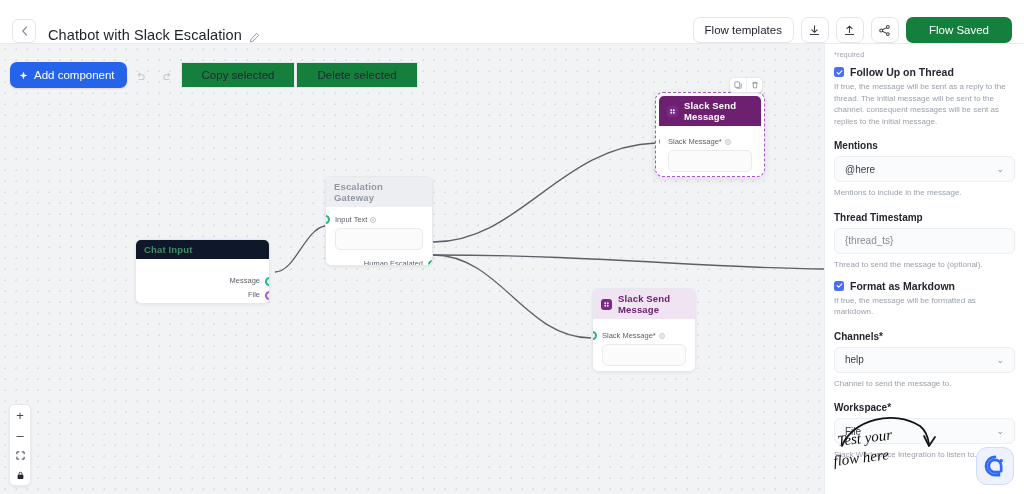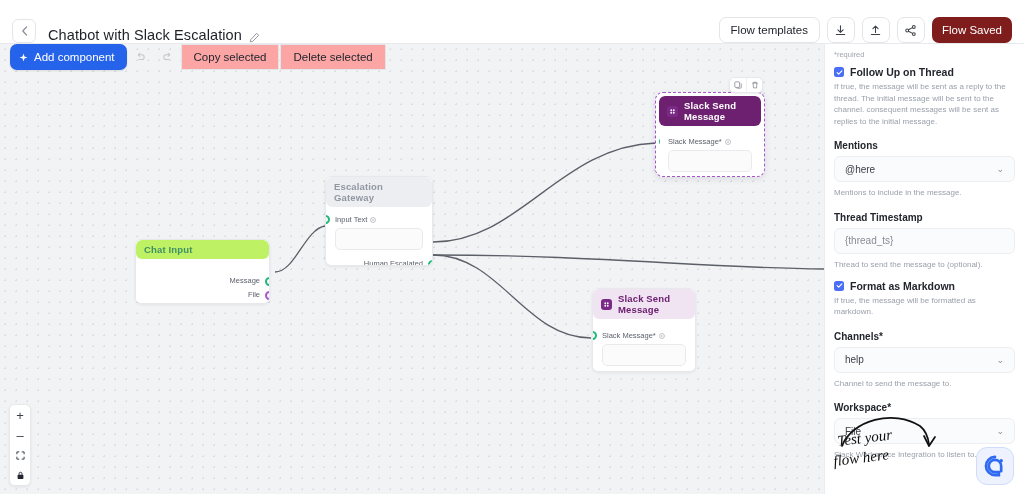--- a/index.html
+++ b/index.html
@@ -33,44 +33,44 @@
     height: 26px; padding: 0 11px; border: 1px solid #e4e5e9; border-radius: 7px;
     background: #fff; font-size: 11.5px; color: #23262e; cursor: pointer;
     display: flex; align-items: center; font-family: inherit;
   }
   .icon-btn {
     width: 28px; height: 26px; border: 1px solid #e4e5e9; border-radius: 7px;
     background: #fff; display: flex; align-items: center; justify-content: center;
     color: #3c4049; cursor: pointer;
   }
   .saved-btn {
-    height: 26px; padding: 0 10px; border: none; border-radius: 7px;
-    background: #7f1d1d; color: #fff; font-size: 11.5px; cursor: pointer;
+    height: 26px; padding: 0 23px; border: none; border-radius: 7px;
+    background: #15803d; color: #fff; font-size: 11.5px; cursor: pointer;
     display: flex; align-items: center; font-family: inherit;
   }
 
   
   .actionbar {
     position: absolute; top: 44px; left: 0; width: 824px; height: 44px;
-    display: flex; align-items: flex-start; padding: 0 10px; gap: 1px; z-index: 5;
+    display: flex; align-items: flex-end; padding: 0 10px; gap: 1px; z-index: 5;
   }
   .primary-btn {
     height: 26px; padding: 0 12px 0 9px; border: none; border-radius: 7px;
     background: #2563eb; color: #fff; font-size: 11.5px; cursor: pointer;
     display: flex; align-items: center; gap: 6px; font-family: inherit;
     box-shadow: 0 1px 2px rgba(16,24,40,.12);
   }
   .undo-group { display: flex; gap: 2px; }
   .undo-btn {
     width: 25px; height: 24px; border: none; border-radius: 6px; background: transparent;
     color: #c3c6cd; display: flex; align-items: center; justify-content: center; cursor: pointer;
   }
   .sel-btn {
-    height: 26px; padding: 0 12px; border: 1px solid #e4e5e9; border-radius: 1px;
-    background: #fca5a5; font-size: 11.5px; color: #23262e; cursor: pointer;
+    height: 26px; padding: 0 20px; border: 1px solid #e4e5e9; border-radius: 1px;
+    background: #15803d; font-size: 11.5px; color: #23262e; cursor: pointer;
     display: flex; align-items: center; font-family: inherit;
   }
 
   
   .canvas {
     position: absolute; top: 44px; left: 0; width: 824px; height: 450px;
     background-color: #f2f3f5;
     background-image: radial-gradient(#dcdee3 1px, transparent 1px);
     background-size: 11px 11px;
     overflow: hidden;
@@ -82,25 +82,25 @@
     position: absolute; background: #ffffff; border: 1px solid #e7e8ec;
     border-radius: 7px; box-shadow: 0 1px 3px rgba(16,24,40,.07);
   }
   .node.selected {
     border: 1.5px dashed #a855c9; border-radius: 8px; padding: 3px;
     background: #fff; box-shadow: 0 2px 7px rgba(16,24,40,.1);
   }
   .node-inner { border-radius: 5px; overflow: hidden; height: 100%; position: relative; background:#fff; }
   .node-head {
     display: flex; align-items: center; gap: 6px;
-    padding: 4px 8px; font-size: 9.5px; font-weight: bold; letter-spacing: .15px; border-radius: 6px;
+    padding: 4px 8px; font-size: 9.5px; font-weight: bold; letter-spacing: .15px;
   }
   .head-purple-dark { background: #6d2070; color: #ffffff; }
   .head-purple-light { background: #f0e3f2; color: #6d2070; }
-  .head-green { background: #bef264; color: #3f8f67; }
+  .head-green { background: #0f172a; color: #3f8f67; }
   .head-gray { background: #eceef1; color: #9298a3; }
   .slack-badge {
     width: 11px; height: 11px; border-radius: 3px; background: #7a2a86;
     display: flex; align-items: center; justify-content: center; flex: none;
   }
   .node-body { padding: 8px 9px 6px; }
   .field-label { font-size: 7.5px; color: #5c616b; display: flex; align-items: center; gap: 3px; margin-bottom: 4px; }
   .field-box {
     height: 22px; border: 1px solid #e9eaee; border-radius: 5px; background: #fbfbfc;
   }

